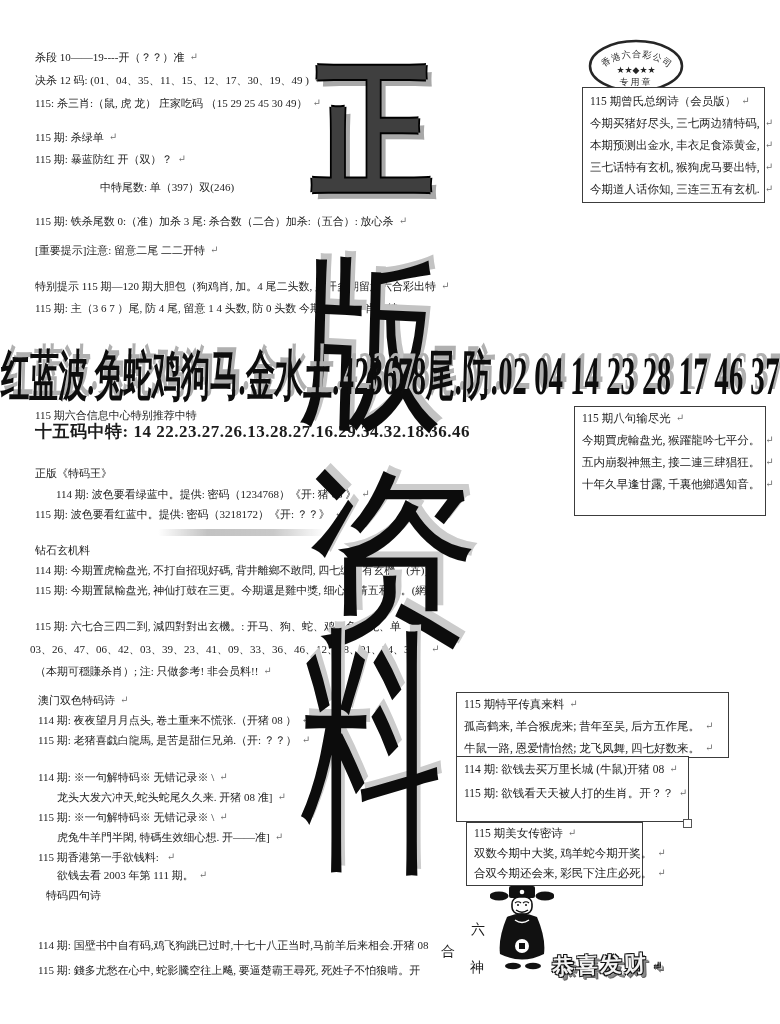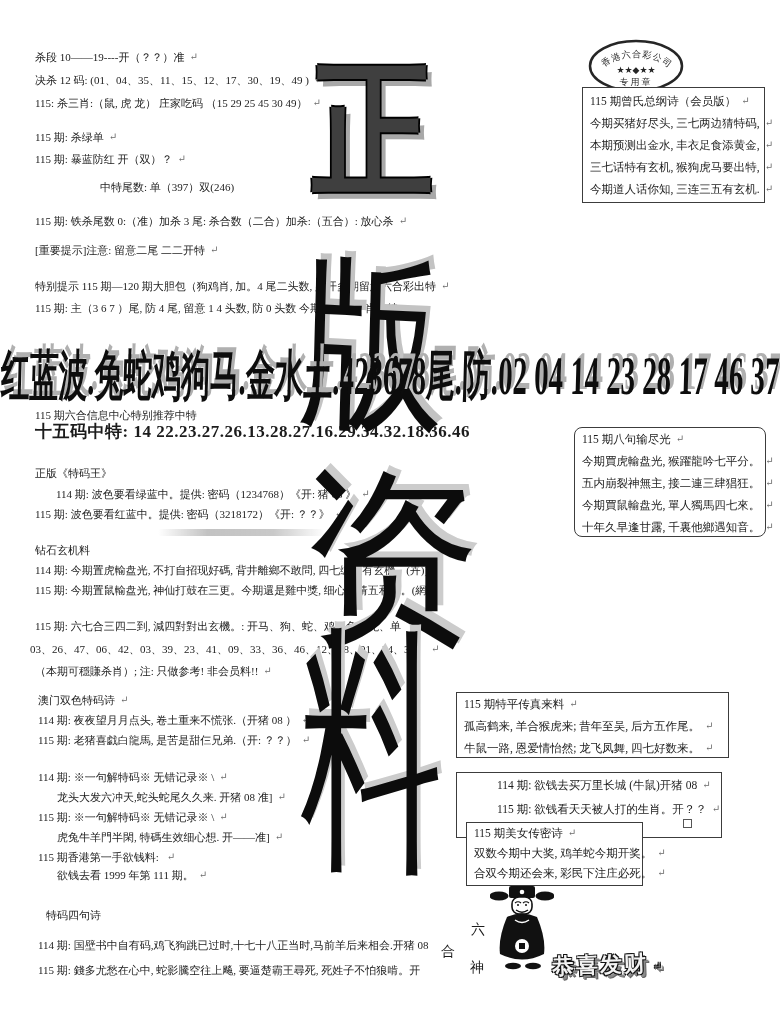--- a/index.html
+++ b/index.html
@@ -87,23 +87,23 @@
   <div class="ln pm" style="left:38px;top:691px;">澳门双色特码诗</div>
   <div class="ln pm" style="left:38px;top:711px;">114 期:  夜夜望月月点头,  卷土重来不慌张.（开猪 08   ）</div>
   <div class="ln pm" style="left:38px;top:731px;">115 期:  老猪喜戯白龍馬,  是苦是甜仨兄弟.（开:  ？？）</div>
 
   <div class="ln pm" style="left:38px;top:768px;">114 期:  ※一句解特码※ 无错记录※ \</div>
   <div class="ln pm" style="left:57px;top:788px;">龙头大发六冲天,蛇头蛇尾久久来. 开猪 08   准]</div>
   <div class="ln pm" style="left:38px;top:808px;">115 期:  ※一句解特码※ 无错记录※ \</div>
   <div class="ln pm" style="left:57px;top:828px;">虎兔牛羊門半閑,  特碼生效细心想.   开——准]</div>
 
   <div class="ln pm" style="left:38px;top:848px;">115 期香港第一手欲钱料: </div>
-  <div class="ln pm" style="left:57px;top:866px;">欲钱去看 1999 年第 111 期。</div>
+  <div class="ln pm" style="left:57px;top:866px;">欲钱去看 2003 年第 111 期。</div>
 
-  <div class="ln" style="left:46px;top:906px;">特码四句诗</div>
+  <div class="ln" style="left:46px;top:886px;">特码四句诗</div>
   <div class="ln" style="left:38px;top:936px;">114 期:  国壁书中自有码,鸡飞狗跳已过时,十七十八正当时,马前羊后来相会.开猪 08</div>
   <div class="ln" style="left:38px;top:961px;">115 期:  錢多尤愁在心中,  蛇影騰空往上飚,  要逼楚霸王尋死,  死姓子不怕狼啃。开</div>
 
   <div class="stamp">
     <svg width="100" height="56" viewBox="0 0 100 56">
       <ellipse cx="50" cy="28" rx="46" ry="25" fill="none" stroke="#262626" stroke-width="2.5"></ellipse>
       <path id="arcp" d="M14,34 A38,22 0 0 1 86,34" fill="none"></path>
       <text font-size="9" fill="#262626" letter-spacing="1">
         <textPath href="#arcp" startOffset="8%">香港六合彩公司</textPath>
       </text>
@@ -113,35 +113,34 @@
   </div>
 
   <div class="box" style="left:582px;top:87px;width:181px;height:112px;padding-top:2px;">
     <div class="bl pm">115 期曾氏总纲诗（会员版）</div>
     <div class="bl pm">今期买猪好尽头, 三七两边猜特码,</div>
     <div class="bl pm">本期预测出金水, 丰衣足食添黄金,</div>
     <div class="bl pm">三七话特有玄机, 猴狗虎马要出特,</div>
     <div class="bl pm">今期道人话你知, 三连三五有玄机.</div>
   </div>
 
-  <div class="box" style="left:574px;top:427px;width:190px;height:108px;border-radius:8px;">
+  <div class="box" style="left:574px;top:406px;width:190px;height:108px;">
     <div class="bl pm">115 期八句输尽光</div>
     <div class="bl pm">今期買虎輸盘光, 猴躍龍吟七平分。</div>
     <div class="bl pm">五内崩裂神無主, 接二連三肆猖狂。</div>
-    <div class="bl pm">今期買鼠輸盘光, 單人獨馬四七來。</div>
     <div class="bl pm">十年久早逢甘露, 千裏他鄉遇知音。</div>
   </div>
 
   <div class="box" style="left:456px;top:692px;width:271px;height:64px;">
     <div class="bl pm">115 期特平传真来料</div>
     <div class="bl pm">孤高鹤来, 羊合猴虎来; 昔年至吴, 后方五作尾。</div>
     <div class="bl pm">牛鼠一路, 恩爱情怡然; 龙飞凤舞, 四七好数来。</div>
   </div>
 
-  <div class="box byq" style="left:456px;top:772px;width:231px;height:64px;padding-left:33px;">
+  <div class="box byq" style="left:456px;top:756px;width:231px;height:64px;">
     <div class="bl pm">114 期: 欲钱去买万里长城 (牛鼠)开猪 08</div>
     <div class="bl pm">115 期: 欲钱看天天被人打的生肖。开？？</div>
   </div>
   <div class="handle"></div>
 
   <div class="box bmv" style="left:466px;top:822px;width:175px;height:62px;">
     <div class="bl pm">115 期美女传密诗</div>
     <div class="bl pm">双数今期中大奖, 鸡羊蛇今期开奖。</div>
     <div class="bl pm">合双今期还会来, 彩民下注庄必死。</div>
   </div>

